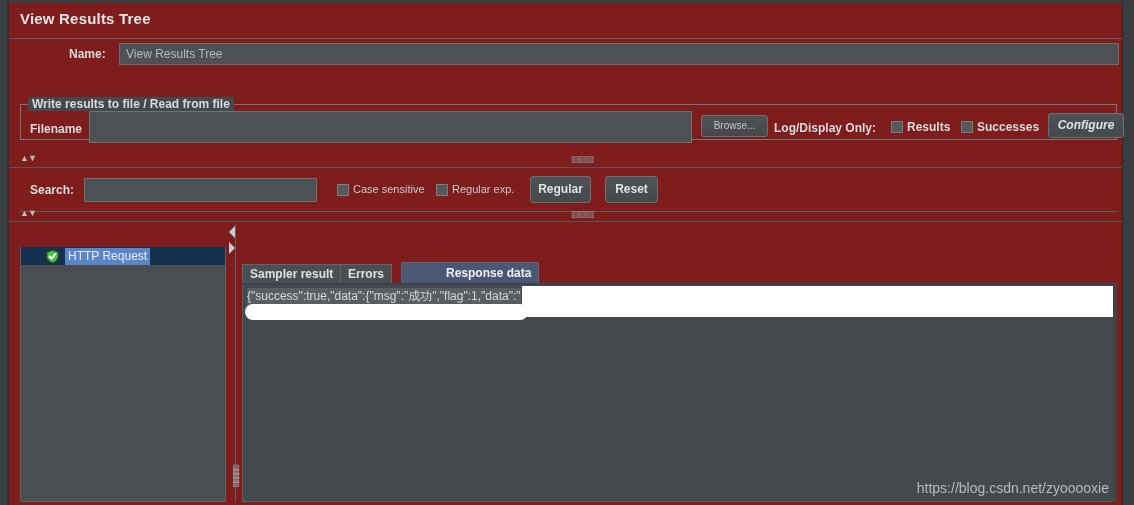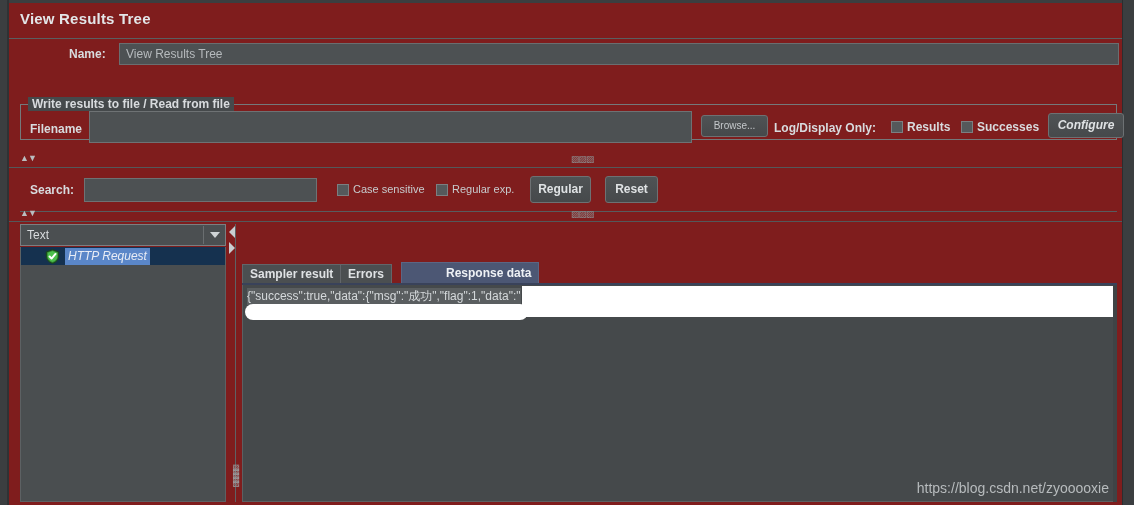--- a/index.html
+++ b/index.html
@@ -167,21 +167,20 @@
     border-top:6px solid #d0d4d6;
   }
   .tree {
     position:absolute; left:0; top:23px; width:206px; bottom:0;
     background:#4a4e50;
     border:1px solid #5d6163; border-top:none; box-sizing:border-box;
   }
   .tree-node {
     position:absolute; left:0; top:0; width:100%; height:18px;
     background:#15314f;
-    font-style:italic;
   }
   .shield { position:absolute; left:24px; top:2px; width:15px; height:15px; }
   .node-label {
     position:absolute; left:44px; top:1px;
     background:#5a86c8; color:#e8ecf5;
     font-size:12px; padding:0 3px 1px 3px;
     line-height:16px;
   }
 
   
@@ -305,25 +304,20 @@
 
     <div class="collapse" style="top:205px;">
       <span class="tri">▲</span><span class="tri">▼</span>
     </div>
     <div class="dots" style="left:562px; top:206px;">▨▨▨</div>
     <div class="hline" style="left:0; top:218px; right:0;"></div>
 
     <div class="lower">
 
       <div class="tree-col">
-        <div class="combo">
-          <span class="combo-text">Text</span>
-          <div class="combo-sep"></div>
-          <div class="combo-arrow"></div>
-        </div>
         <div class="tree">
           <div class="tree-node">
             <svg class="shield" viewBox="0 0 16 16">
               <path d="M8 0.7 L14.6 3.1 V7.6 C14.6 11.4 11.7 14.3 8 15.4 C4.3 14.3 1.4 11.4 1.4 7.6 V3.1 Z" fill="#2f7a2f" stroke="#184418" stroke-width="1"></path>
               <path d="M8 2.2 L13.2 4.0 V7.6 C13.2 10.6 10.9 13.0 8 13.9 C5.1 13.0 2.8 10.6 2.8 7.6 V4.0 Z" fill="#4cbf4c"></path>
               <path d="M4.9 8.0 L7.0 10.2 L11.2 5.3" fill="none" stroke="#ffffff" stroke-width="2.1" stroke-linecap="round" stroke-linejoin="round"></path>
             </svg>
             <span class="node-label">HTTP Request</span>
           </div>
         </div>

